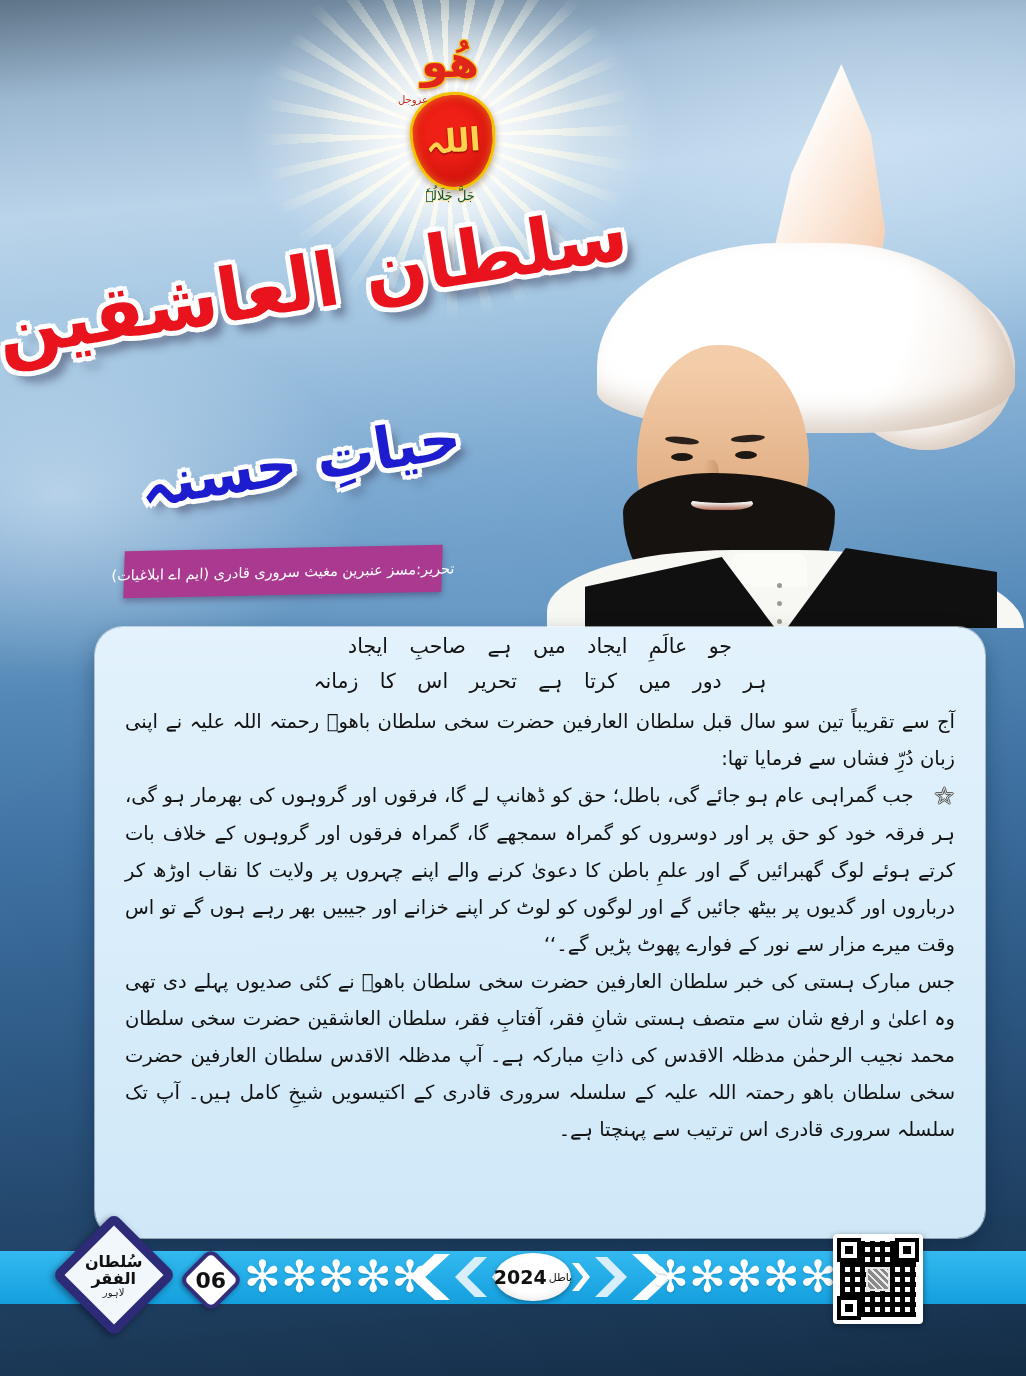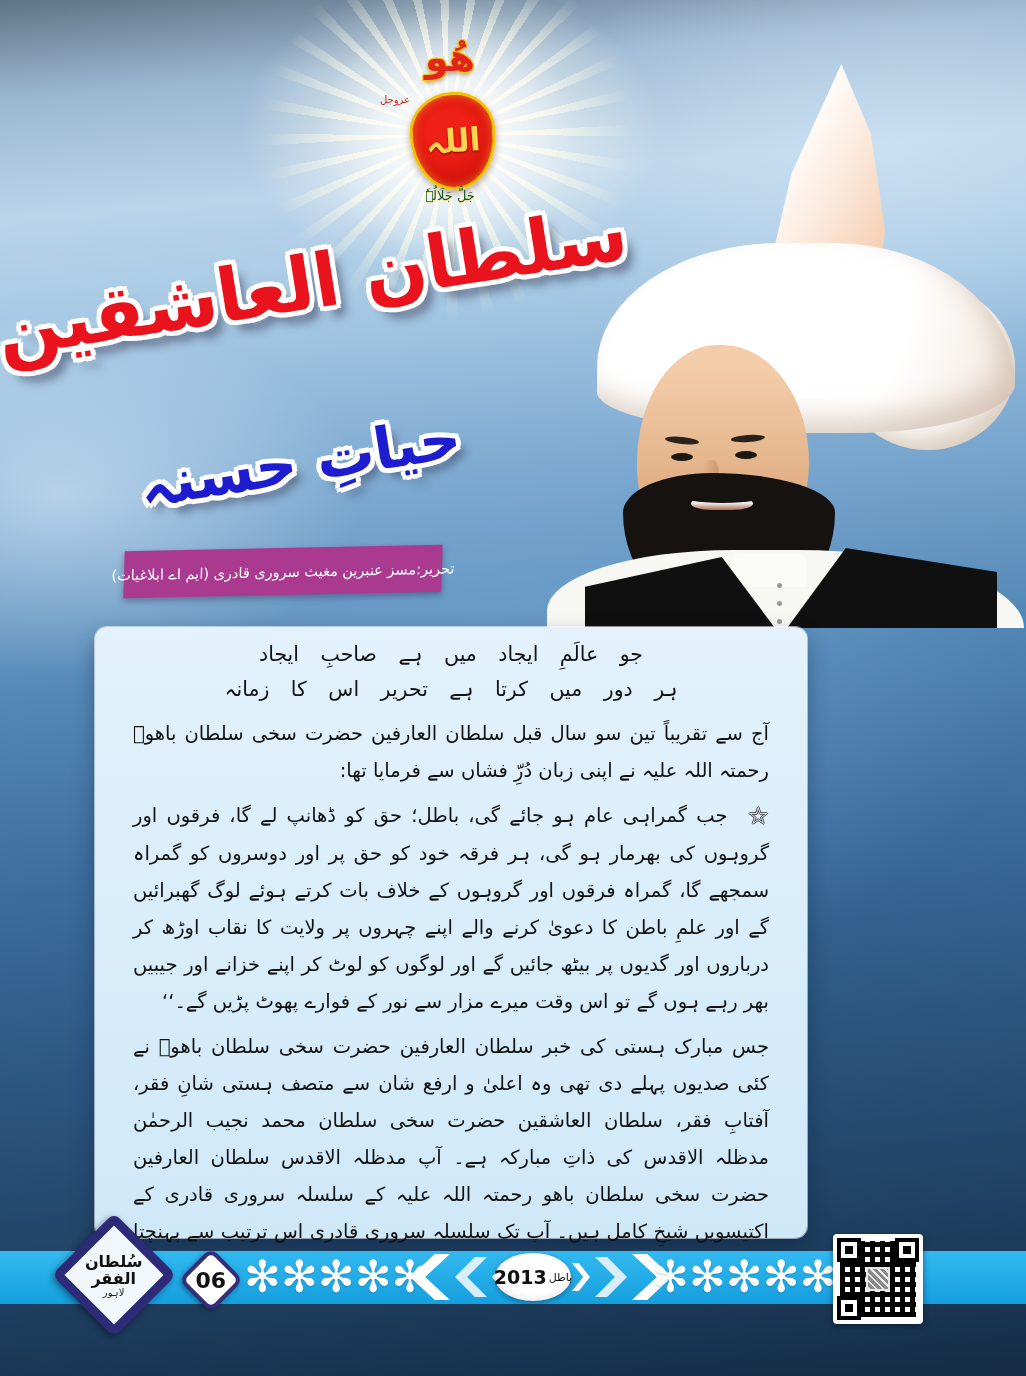--- a/index.html
+++ b/index.html
@@ -14,23 +14,23 @@
       linear-gradient(175deg,#5e7487 0%,#9db9d2 7%,#bad4ea 15%,#a3c6e2 24%,#7aa7cf 36%,#5388b6 48%,#3d6f9f 60%,#2e5a86 72%,#254a70 82%,#1c3a59 92%,#142c45 100%);
   }
   .abs{position:absolute;}
   
   .rays{left:228px;top:-85px;width:440px;height:440px;
     background:repeating-conic-gradient(from 8deg, rgba(255,252,232,.95) 0deg 3.5deg, rgba(255,252,232,0) 3.5deg 11.25deg);
     -webkit-mask-image:radial-gradient(circle,#000 12%,rgba(0,0,0,.7) 32%,transparent 60%);
     mask-image:radial-gradient(circle,#000 12%,rgba(0,0,0,.7) 32%,transparent 60%);z-index:2;}
   .glow{left:318px;top:5px;width:260px;height:260px;border-radius:50%;
     background:radial-gradient(circle, rgba(255,255,255,.95) 0%, rgba(255,255,255,0) 70%);z-index:2;}
-  .hu{left:392px;top:36px;width:116px;text-align:center;font-size:38px;font-weight:bold;color:#e0251a;z-index:3;
+  .hu{left:392px;top:36px;width:116px;text-align:center;font-size:44px;font-weight:bold;color:#e0251a;z-index:3;
     text-shadow:-1px -1px 0 #f5c518,1px -1px 0 #f5c518,-1px 1px 0 #f5c518,1px 1px 0 #f5c518,0 3px 4px rgba(120,60,0,.45);}
-  .azz{left:380px;top:94px;font-size:10px;color:#c21f15;z-index:4;}
+  .azz{left:398px;top:94px;font-size:10px;color:#c21f15;z-index:4;}
   .medallion{left:410px;top:92px;width:80px;height:92px;z-index:3;
     background:radial-gradient(circle at 45% 40%, #ef2015 30%, #c60d08 90%);
     border:3px solid #f2c200;border-radius:52% 48% 50% 50% / 42% 40% 58% 60%;
     transform:rotate(-4deg);box-shadow:0 3px 7px rgba(90,40,0,.4), inset 0 0 10px rgba(255,210,60,.5);
     display:flex;align-items:center;justify-content:center;}
   .medallion .word{font-size:32px;font-weight:bold;color:#ffd34d;text-shadow:0 1px 2px #7a0000;}
   .jalla{left:385px;top:188px;width:130px;text-align:center;font-size:13px;color:#14532d;z-index:3;
     text-shadow:0 1px 1px rgba(255,214,80,.8);}
   
   .main-title{left:82px;top:232px;width:548px;text-align:center;z-index:6;
@@ -76,27 +76,27 @@
   .kameez{left:2px;top:505px;width:477px;height:78px;background:#f7f7f3;
     border-radius:45% 55% 0 0 / 70px 90px 0 0;}
   .collar{left:186px;top:508px;width:76px;height:34px;background:#fbfbf8;border-radius:10px 10px 0 0;}
   .vest-l{left:40px;top:512px;width:190px;height:71px;background:#101010;
     clip-path:polygon(0 42%,72% 0,100% 100%,0 100%);}
   .vest-r{left:242px;top:503px;width:210px;height:80px;background:#101010;
     clip-path:polygon(28% 0,100% 30%,100% 100%,0 100%);}
   .btn{width:5px;height:5px;border-radius:50%;background:#9a9a90;left:232px;}
   .btn.b1{top:538px;}.btn.b2{top:556px;}.btn.b3{top:574px;}
   
-  .content-box{left:95px;top:627px;width:712px;height:611px;z-index:5;box-sizing:border-box;
+  .content-box{left:95px;top:627px;width:890px;height:611px;z-index:5;box-sizing:border-box;
     background:linear-gradient(180deg,#e3f2fc 0%,#cfe8f8 100%);
-    border-radius:12px;padding:10px 30px 0 30px;direction:rtl;color:#121212;
+    border-radius:28px;padding:2px 30px 0 30px;direction:rtl;color:#121212;
     box-shadow:0 0 0 1px rgba(255,255,255,.55), 0 10px 22px rgba(8,28,56,.4);}
   .poem{width:72%;margin:0 auto 4px auto;}
   .poem-line{text-align:center;font-size:20.5px;line-height:35px;word-spacing:15px;font-weight:500;}
-  .para{font-size:19.5px;line-height:37px;text-align:justify;margin:8px;}
+  .para{font-size:19.5px;line-height:37px;text-align:justify;margin:0;}
   .star{display:inline-block;font-size:24px;color:#fff;margin-left:20px;vertical-align:-2px;
     text-shadow:0 0 1px #333,-1px 0 0 #444,1px 0 0 #444,0 -1px 0 #444,0 1px 0 #444;}
   
   .footer-bar{left:0;top:1251px;width:1026px;height:53px;z-index:7;
     background:linear-gradient(180deg,#33b9f0 0%,#149fdd 100%);}
   .logo-diamond{left:70px;top:1231px;width:70px;height:70px;z-index:9;background:#f2f7fb;
     border:9px solid #2d2b78;border-radius:8px;transform:rotate(45deg);
     box-shadow:0 3px 7px rgba(0,0,20,.45);display:flex;align-items:center;justify-content:center;}
   .logo-inner{transform:rotate(-45deg);width:110px;text-align:center;direction:rtl;}
   .logo-inner .t1{display:block;font-size:16px;font-weight:bold;color:#111;line-height:17px;}
@@ -210,21 +210,21 @@
 </div>
 
 <div class="abs chev-row left">
   <div class="chev big"></div>
   <div class="chev mid"></div>
   <div class="chev small"></div>
 </div>
 
 <div class="abs date-oval">
   <span class="m">باطل</span>
-  <span class="y">2013</span>
+  <span class="y">2024</span>
 </div>
 
 <div class="abs chev-row right">
   <div class="chev small flip"></div>
   <div class="chev mid flip"></div>
   <div class="chev big flip"></div>
 </div>
 
 <div class="abs flower-row right">
   <span class="flower">✻</span>

